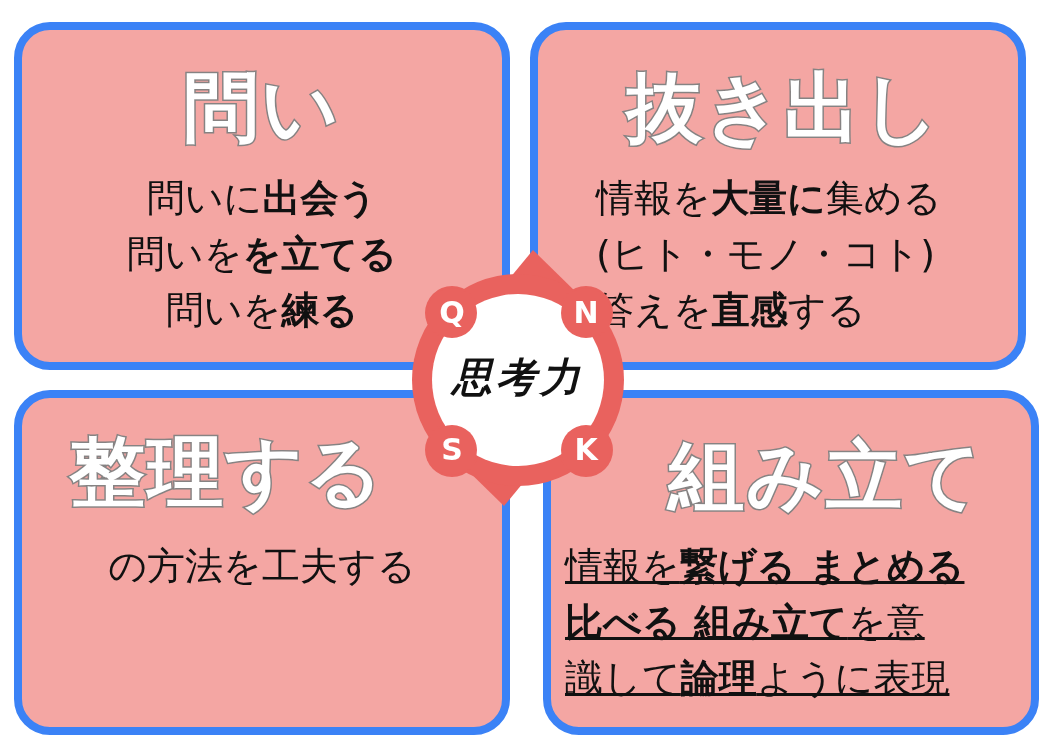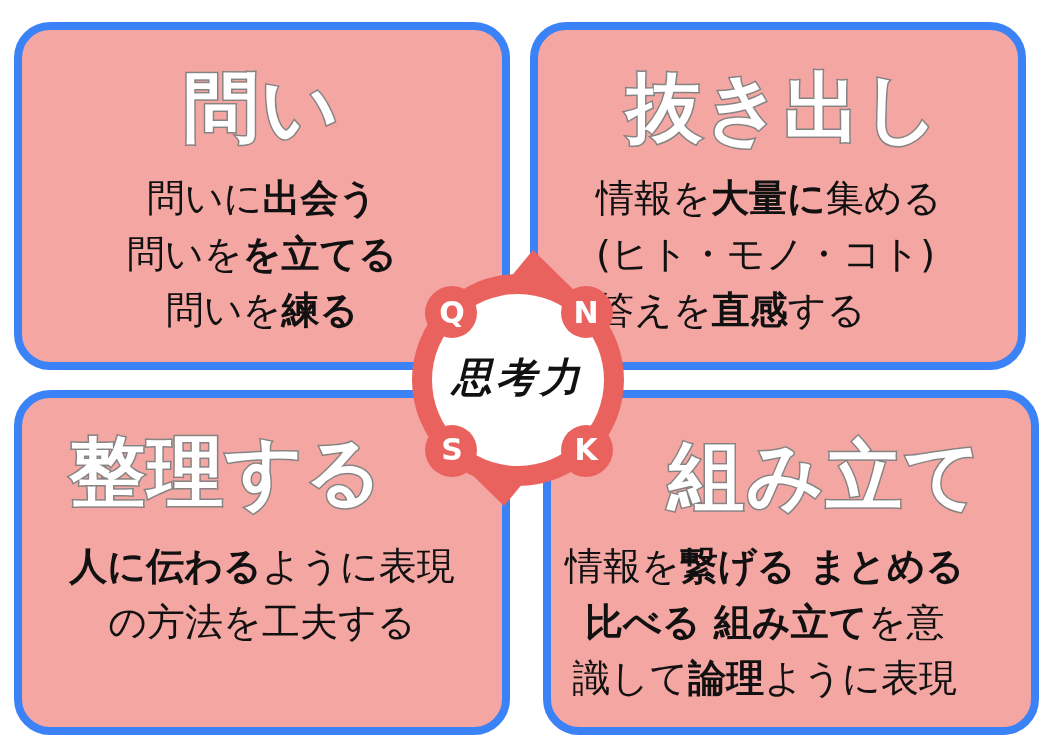--- a/index.html
+++ b/index.html
@@ -51,28 +51,27 @@
   <div class="body-text" style="left:58px; right:0; top:140px; text-align:left;">
     <span class="line"><span>情報を</span><b>大量に</b><span>集める</span></span>
     <span class="line"><span>(ヒト・モノ・コト)</span></span>
     <span class="line"><span>答えを</span><b>直感</b><span>する</span></span>
   </div>
 </div>
 
 <div class="box" style="left:14px; top:390px; width:496px; height:345px;">
   <div class="title" style="top:36px; right:70px;">整理する</div>
   <div class="body-text" style="left:0; right:0; top:140px; text-align:center;">
-    <span class="line"><b>人に伝わる</b><span>ように表現</span></span>
     <span class="line"><span>の方法を工夫する</span></span>
   </div>
 </div>
 
 <div class="box" style="left:530px; top:390px; width:496px; height:345px;margin-left:13px;">
   <div class="title" style="top:40px; left:70px;">組み立て</div>
-  <div class="body-text" style="left:14px; top:140px; text-align:center;">
+  <div class="body-text" style="left:14px; top:140px; text-align:left;text-decoration:underline;">
     <span class="line"><span>情報を</span><b>繋げる まとめる</b></span>
     <span class="line"><b>比べる 組み立て</b><span>を意</span></span>
     <span class="line"><span>識して</span><b>論理</b><span>ように表現</span></span>
   </div>
 </div>
 
 <div class="center-wrap">
   <svg width="1044" height="753" style="position:absolute;left:0;top:0;">
 
     <polygon points="533,250 580,296 500,290" fill="#e9625e"></polygon>

